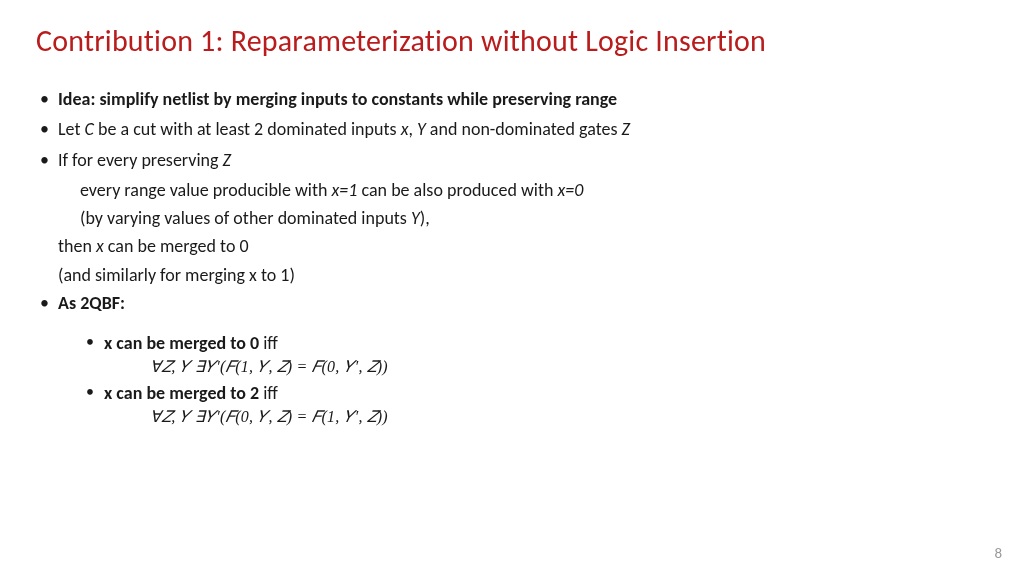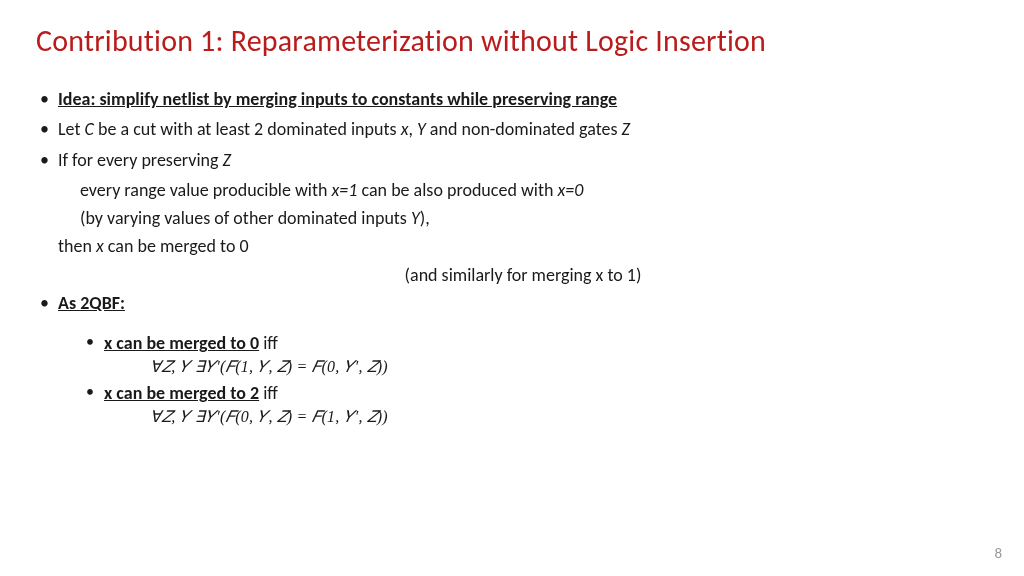--- a/index.html
+++ b/index.html
@@ -43,24 +43,24 @@
     margin-bottom: 4px;
   }
   ul.sub > li::before {
     content: "•";
     position: absolute;
     left: 2px;
     top: 0;
     font-size: 16px;
   }
   .gap-lg { margin-bottom: 26px; }
-  .gap-md { margin-bottom: 22px; text-align: center; }
+  .gap-md { margin-bottom: 22px; }
   .indent1 { padding-left: 44px; margin-bottom: 4px; }
   .indent0 { padding-left: 22px; margin-bottom: 4px; }
-  .bold { font-weight: 700; text-decoration: underline; }
+  .bold { font-weight: 700; }
   .ital { font-style: italic; }
   .formula {
     font-family: "Cambria Math", "Times New Roman", serif;
     font-style: italic;
     font-size: 16px;
     padding-left: 46px;
     letter-spacing: 0.2px;
   }
   .pagenum {
     position: absolute;

